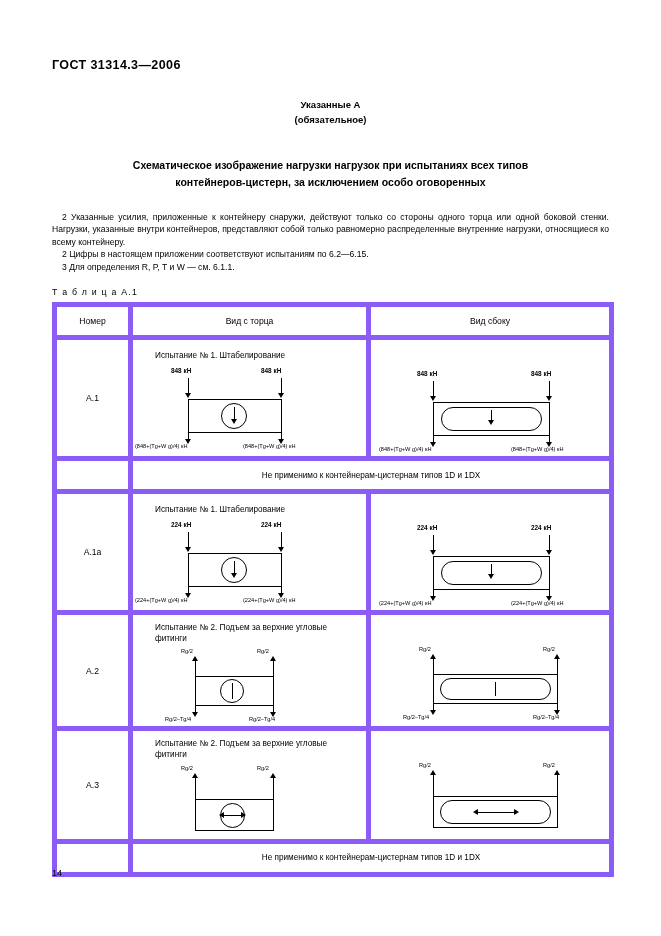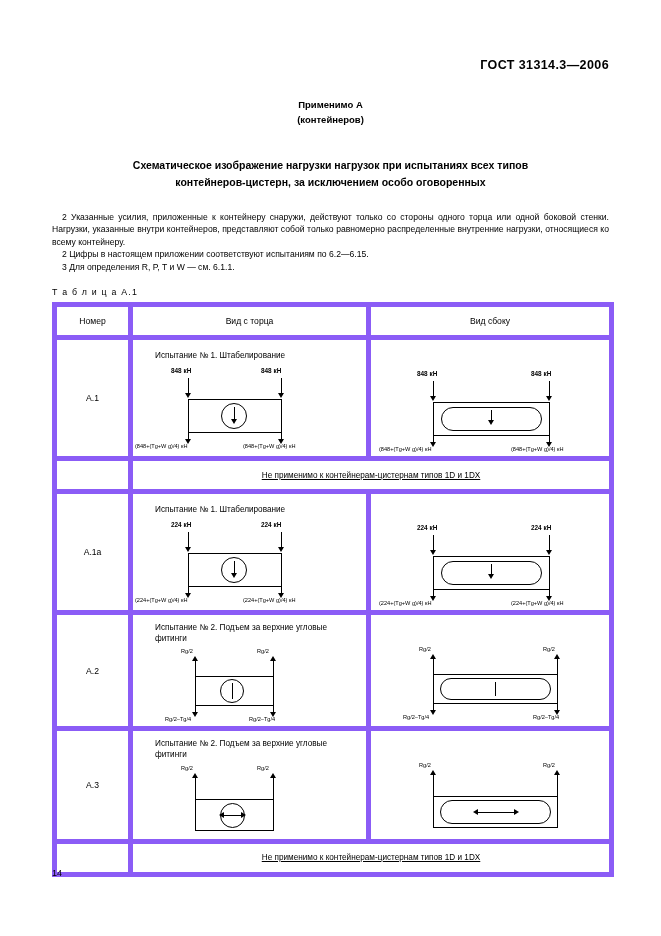--- a/index.html
+++ b/index.html
@@ -21,21 +21,20 @@
     width: 661px;
     height: 936px;
     box-sizing: border-box;
     padding: 58px 52px 0 52px;
   }
   .doc-header {
     font-size: 12.5px;
     font-weight: bold;
     letter-spacing: 0.4px;
     margin-bottom: 26px;
-    text-align: right;
   }
   .annex-block {
     text-align: center;
     font-size: 9.5px;
     line-height: 1.55;
     margin-bottom: 30px;
   }
   .annex-title { font-weight: bold; }
   .annex-sub { font-weight: bold; }
   .main-title {
@@ -97,21 +96,20 @@
   .diagram {
     position: relative;
     height: 86px;
     margin: 2px 0 4px 0;
   }
   .footnote-row td {
     text-align: center;
     font-size: 8.2px;
     height: 22px;
     padding: 3px 0;
-    text-decoration: underline;
   }
   .page-number {
     position: absolute;
     left: 52px;
     bottom: 58px;
     font-size: 9px;
   }
 
   
   .lbl {
@@ -178,22 +176,22 @@
   }
 </style>
 </head>
 <body>
 
 <div class="page">
 
   <div class="doc-header">ГОСТ 31314.3—2006</div>
 
   <div class="annex-block">
-    <div class="annex-title">Применимо А</div>
-    <div class="annex-sub">(контейнеров)</div>
+    <div class="annex-title">Указанные А</div>
+    <div class="annex-sub">(обязательное)</div>
   </div>
 
   <div class="main-title">
     <div>Схематическое изображение нагрузки нагрузок при испытаниях всех типов</div>
     <div>контейнеров-цистерн, за исключением особо оговоренных</div>
   </div>
 
   <div class="notes">
     <p class="ind">2 Указанные усилия, приложенные к контейнеру снаружи, действуют только со стороны одного торца или одной боковой стенки. Нагрузки, указанные внутри контейнеров, представляют собой только равномерно распределенные внутренние нагрузки, относящиеся ко всему контейнеру.</p>
     <p class="ind">2 Цифры в настоящем приложении соответствуют испытаниям по 6.2—6.15.</p>

